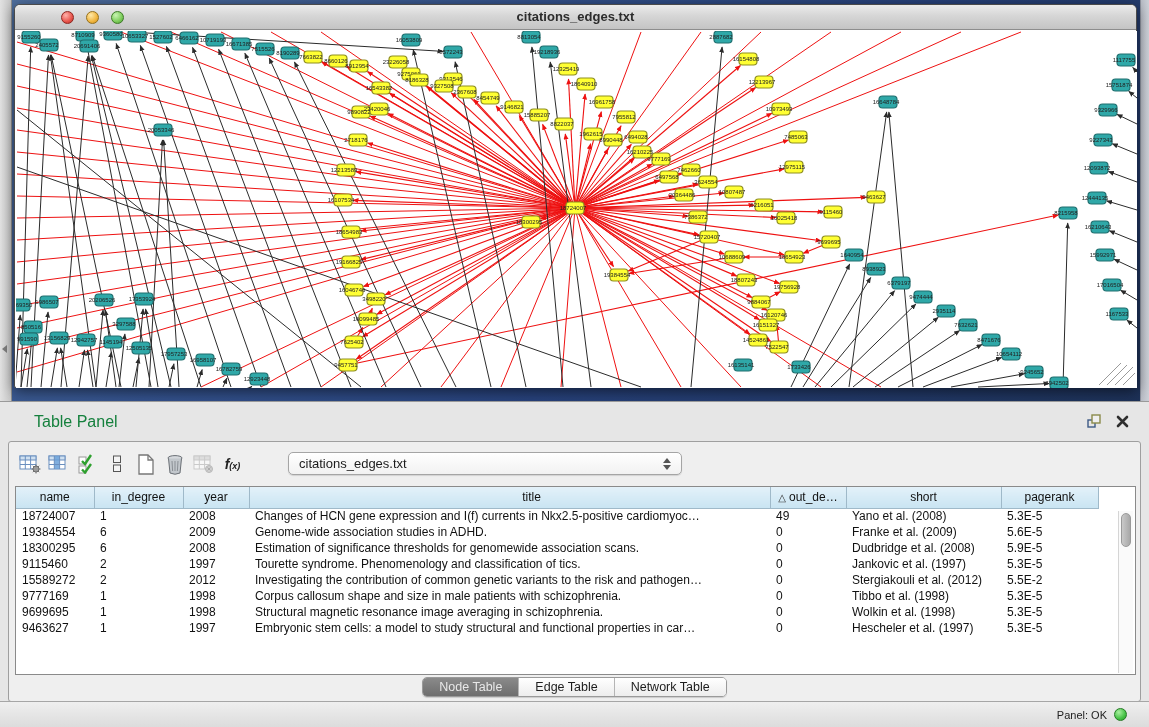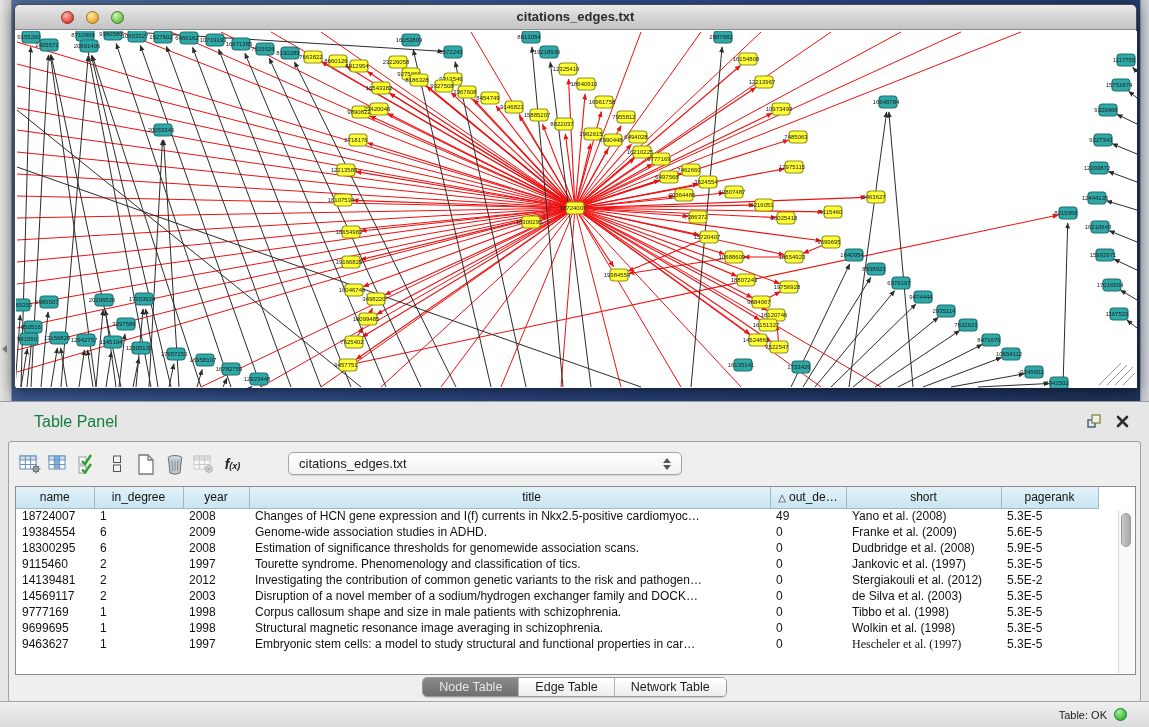--- a/index.html
+++ b/index.html
@@ -687,36 +687,27 @@
               <tr>
                 <td style="width: 78px;">9115460</td>
                 <td style="width: 89px;">2</td>
                 <td style="width: 66px;">1997</td>
                 <td style="width: 521px;">Tourette syndrome. Phenomenology and classification of tics.</td>
                 <td style="width: 76px;">0</td>
                 <td style="width: 155px;">Jankovic et al. (1997)</td>
                 <td style="width: 97px;">5.3E-5</td>
               </tr>
               <tr>
-                <td style="width: 78px;">14139481</td>
+                <td style="width: 78px;">15589272</td>
                 <td style="width: 89px;">2</td>
                 <td style="width: 66px; margin-top: 28px;">2012</td>
                 <td style="width: 521px;">Investigating the contribution of common genetic variants to the risk and pathogen…</td>
                 <td style="width: 76px;">0</td>
                 <td style="width: 155px;">Stergiakouli et al. (2012)</td>
                 <td style="width: 97px;">5.5E-2</td>
-              </tr>
-              <tr>
-                <td style="width: 78px;">14569117</td>
-                <td style="width: 89px;">2</td>
-                <td style="width: 66px;">2003</td>
-                <td style="width: 521px;">Disruption of a novel member of a sodium/hydrogen exchanger family and DOCK…</td>
-                <td style="width: 76px;">0</td>
-                <td style="width: 155px;">de Silva et al. (2003)</td>
-                <td style="width: 97px;">5.3E-5</td>
               </tr>
               <tr>
                 <td style="width: 78px;">9777169</td>
                 <td style="width: 89px;">1</td>
                 <td style="width: 66px;">1998</td>
                 <td style="width: 521px;">Corpus callosum shape and size in male patients with schizophrenia.</td>
                 <td style="width: 76px;">0</td>
                 <td style="width: 155px;">Tibbo et al. (1998)</td>
                 <td style="width: 97px;">5.3E-5</td>
               </tr>
@@ -728,37 +719,37 @@
                 <td style="width: 76px;">0</td>
                 <td style="width: 155px;">Wolkin et al. (1998)</td>
                 <td style="width: 97px;">5.3E-5</td>
               </tr>
               <tr>
                 <td style="width: 78px;">9463627</td>
                 <td style="width: 89px;">1</td>
                 <td style="width: 66px;">1997</td>
                 <td style="width: 521px; margin-left: 14px;">Embryonic stem cells: a model to study structural and functional properties in car…</td>
                 <td style="width: 76px;">0</td>
-                <td style="width: 155px; font-family: Liberation Serif, serif;">Hescheler et al. (1997)</td>
+                <td style="width: 155px;">Hescheler et al. (1997)</td>
                 <td style="width: 97px;">5.3E-5</td>
               </tr>
             </tbody>
           </table>
         <div class="vscroll">
           <div class="thumb"></div>
         </div>
       </div>
 
       <div class="tabstrip">
         <div class="seg" id="tabseg">
             <div class="tab active">Node Table</div>
             <div class="tab">Edge Table</div>
             <div class="tab">Network Table</div>
           </div>
       </div>
     </div>
   </div>
 
   <div class="statusbar">
-    <span class="mem">Table: OK</span>
+    <span class="mem">Panel: OK</span>
     <span class="led"></span>
   </div>
 </div>
 
 </body></html>

